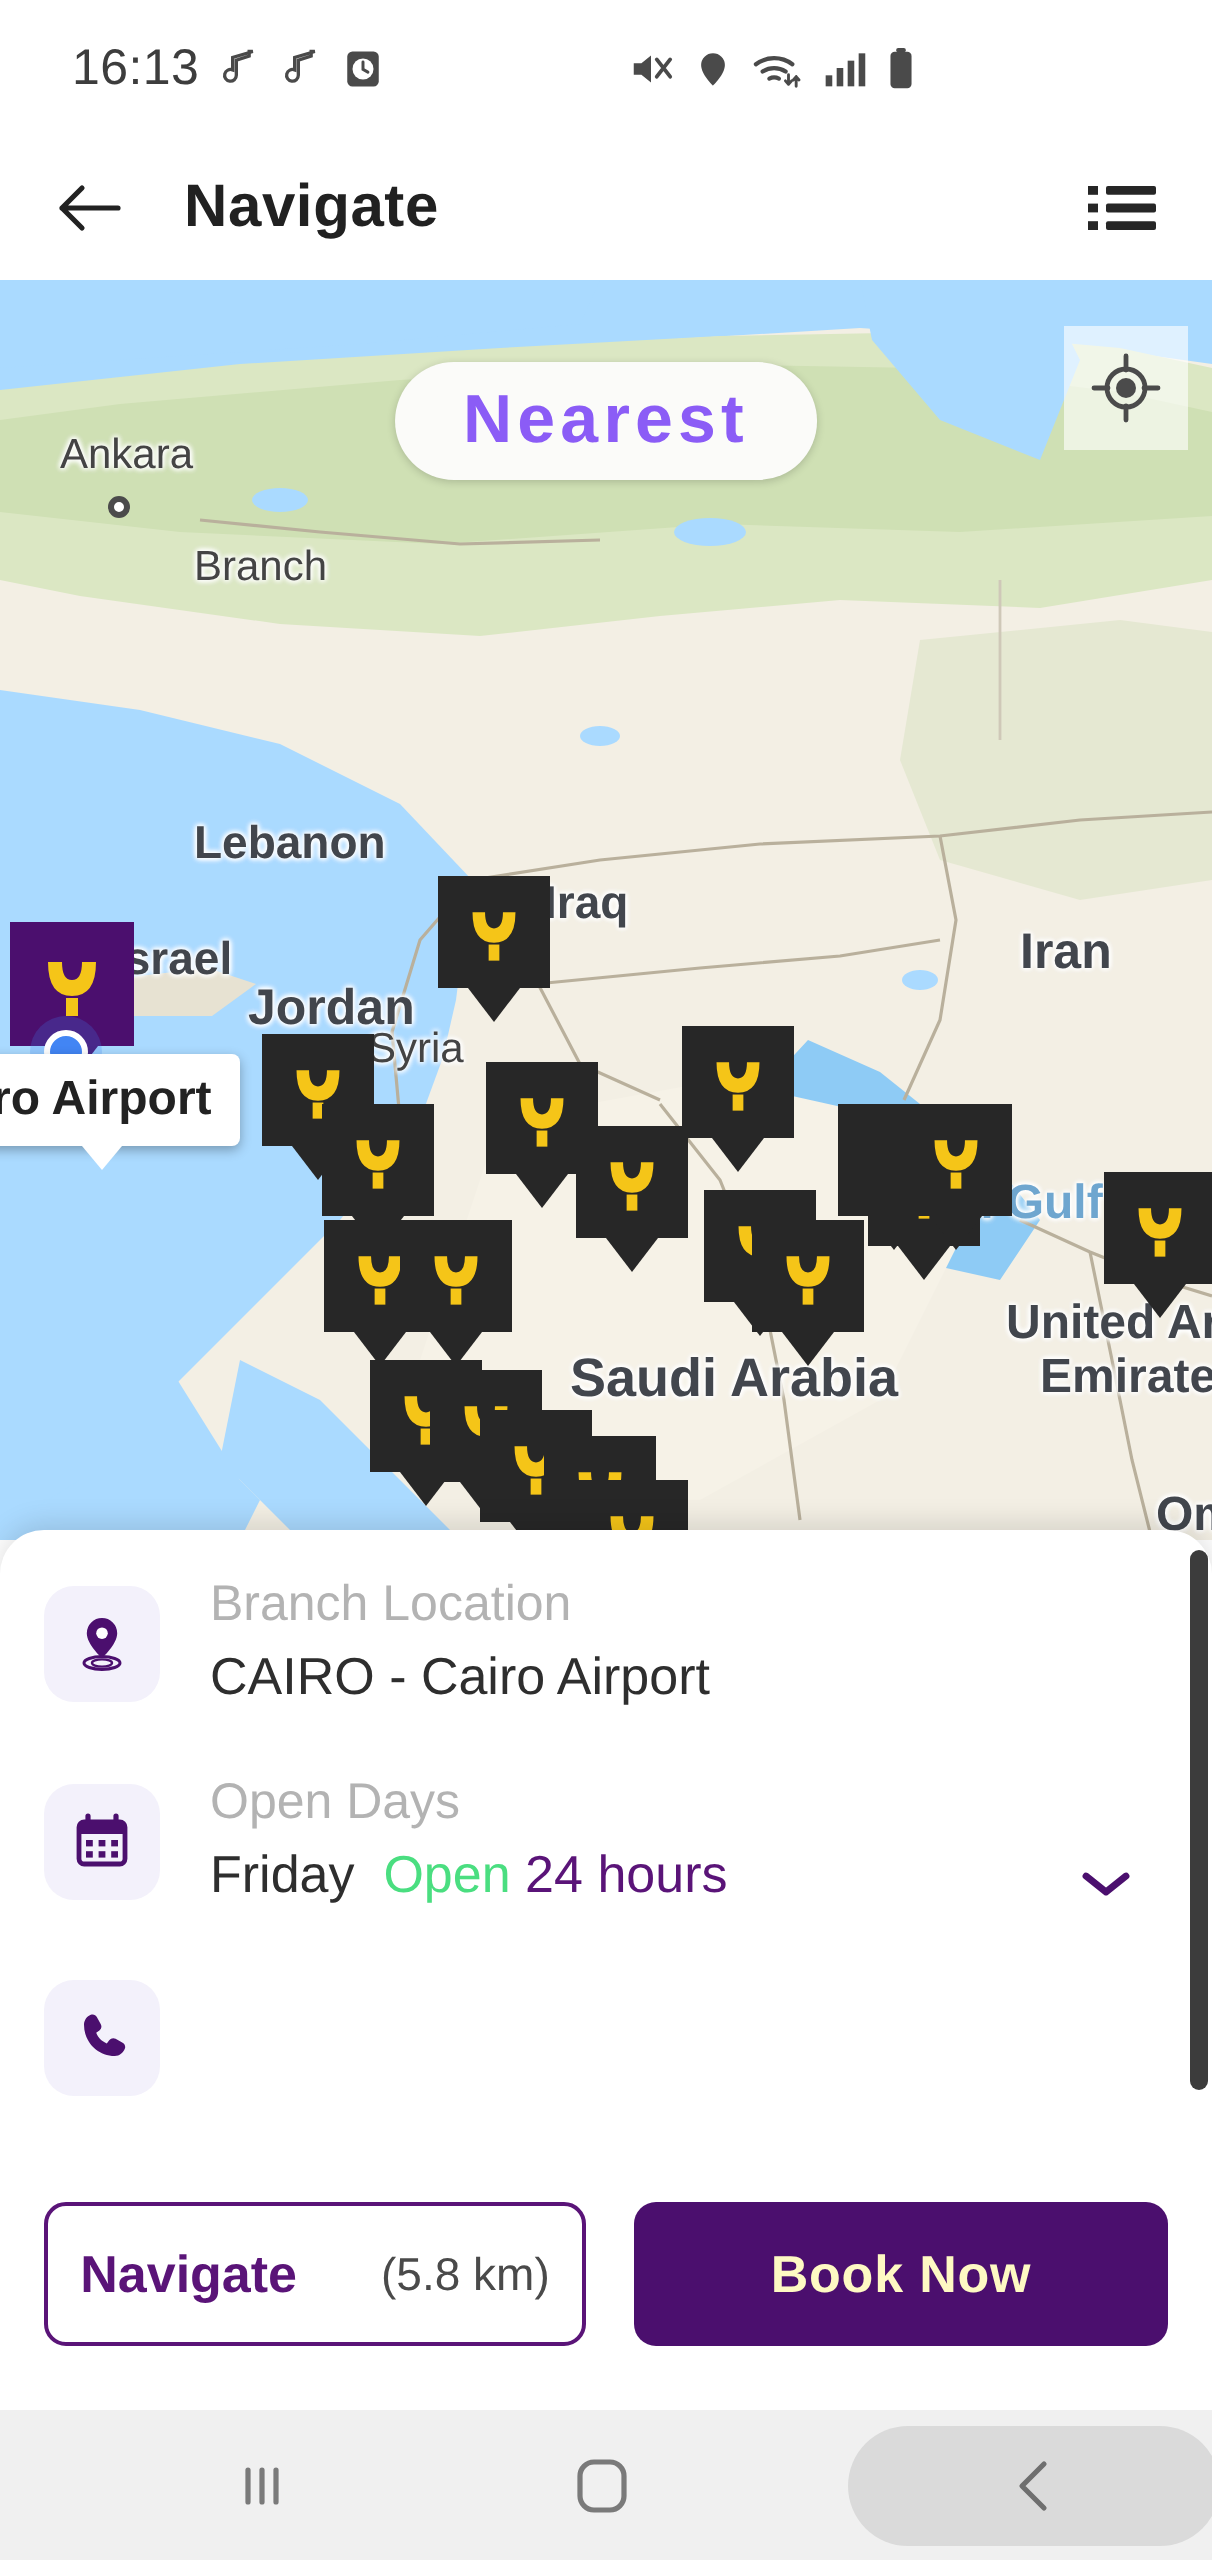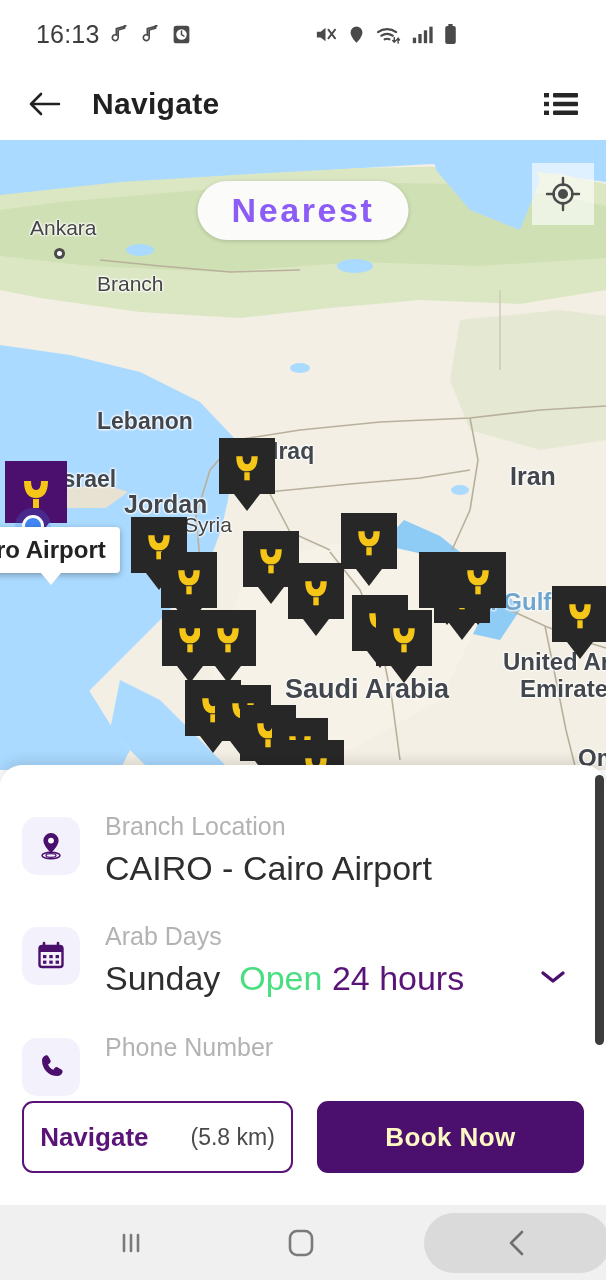--- a/index.html
+++ b/index.html
@@ -92,29 +92,29 @@
     box-shadow:0 -3px 14px rgba(0,0,0,.13);
     overflow:hidden;
   }
   .sheet-scrollbar{
     position:absolute; right:2px; top:10px; width:9px; height:270px;
     background:#3c3c3c; border-radius:5px;
   }
 
   .info-row{ display:flex; align-items:flex-start; padding:0 0 0 22px; position:relative; }
   .info-row + .info-row{ margin-top:28px; }
-  .rows{ padding-top:22px;margin-top:24px; }
+  .rows{ padding-top:22px; }
   .tile{
     width:58px; height:58px; border-radius:15px; background:#f3f1fb;
     display:flex; align-items:center; justify-content:center; flex:0 0 auto;
     margin-top:6px;
   }
   .rtext{ margin-left:25px; }
   .rlabel{ font-size:25px; color:#b3b3b3; line-height:1.2; }
-  .rvalue{ font-size:34px; color:#2e2e2e; line-height:1.45; margin-top:3px; }
+  .rvalue{ font-size:26px; color:#2e2e2e; line-height:1.45; margin-top:3px; }
   .rvalue .open{ color:#4ade80; }
   .rvalue .hrs{ color:#5a1478; }
   .chevron{ position:absolute; right:40px; top:48px; }
 
   
   .actions{ position:absolute; left:0; top:336px; width:606px; display:flex; gap:24px; padding:0 22px; }
   .btn{ height:72px; border-radius:11px; display:flex; align-items:center; justify-content:center; }
   .btn-nav{ flex:1; border:2px solid #5a1478; background:#fff; gap:42px; }
   .btn-nav .lbl{ font-size:26px; font-weight:bold; color:#5a1478; }
   .btn-nav .dist{ font-size:23px; color:#4a4a4a; }
@@ -431,42 +431,41 @@
             <rect x="7" y="14" width="3.4" height="3.2"></rect>
             <rect x="13.3" y="14" width="3.4" height="3.2"></rect>
             <rect x="19.6" y="14" width="3.4" height="3.2"></rect>
             <rect x="7" y="19.6" width="3.4" height="3.2"></rect>
             <rect x="13.3" y="19.6" width="3.4" height="3.2"></rect>
             <rect x="19.6" y="19.6" width="3.4" height="3.2"></rect>
           </g>
         </svg>
       </div>
       <div class="rtext">
-        <div class="rlabel">Arab Days</div>
+        <div class="rlabel">Open Days</div>
         <div class="rvalue">
-          <span>Sunday</span>&nbsp;
+          <span>Friday</span>&nbsp;
           <span class="open">Open</span>
           <span class="hrs">24 hours</span>
         </div>
       </div>
       <div class="chevron">
         <svg width="26" height="16" viewBox="0 0 26 16">
           <path d="M3 4l10 8 10-8" stroke="#4b0f6e" stroke-width="3.4" fill="none" stroke-linecap="round" stroke-linejoin="round"></path>
         </svg>
       </div>
     </div>
 
     <div class="info-row">
       <div class="tile">
         <svg width="30" height="30" viewBox="0 0 30 30">
           <path d="M9.4 3.4c1.2-.5 2.4 0 3 1.1l2 3.6c.6 1.1.3 2.4-.7 3.1l-1.6 1.2c.9 2.4 2.9 4.4 5.3 5.3l1.2-1.6c.8-1 2.1-1.3 3.2-.7l3.5 2c1.1.6 1.6 1.9 1.1 3-.8 2-2.6 3.6-5 3.6C12.9 24 6 17.1 6 8.4c0-2.4 1.5-4.2 3.4-5z" fill="#4b0f6e"></path>
         </svg>
       </div>
       <div class="rtext">
-        <div class="rlabel">Phone Number</div>
       </div>
     </div>
   </div>
 
   <div class="actions">
     <div class="btn btn-nav">
       <span class="lbl">Navigate</span>
       <span class="dist">(5.8 km)</span>
     </div>
     <div class="btn btn-book">

